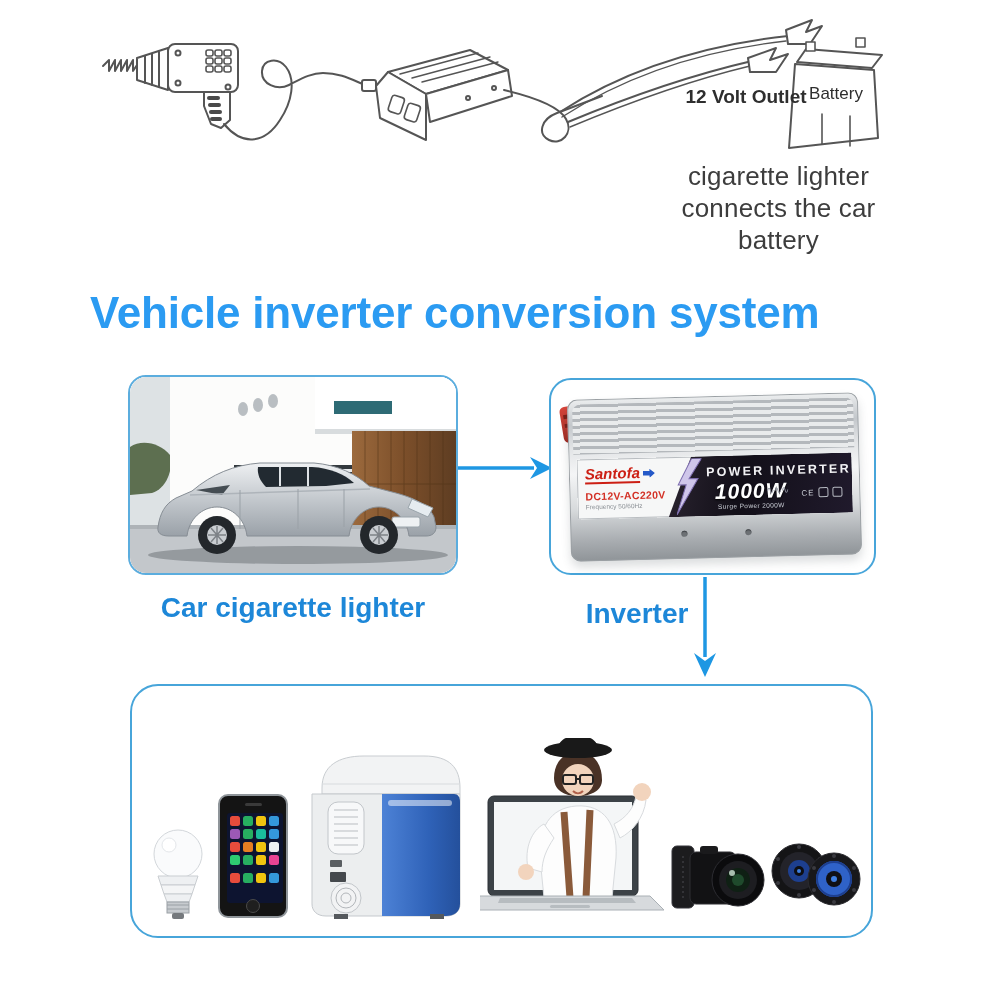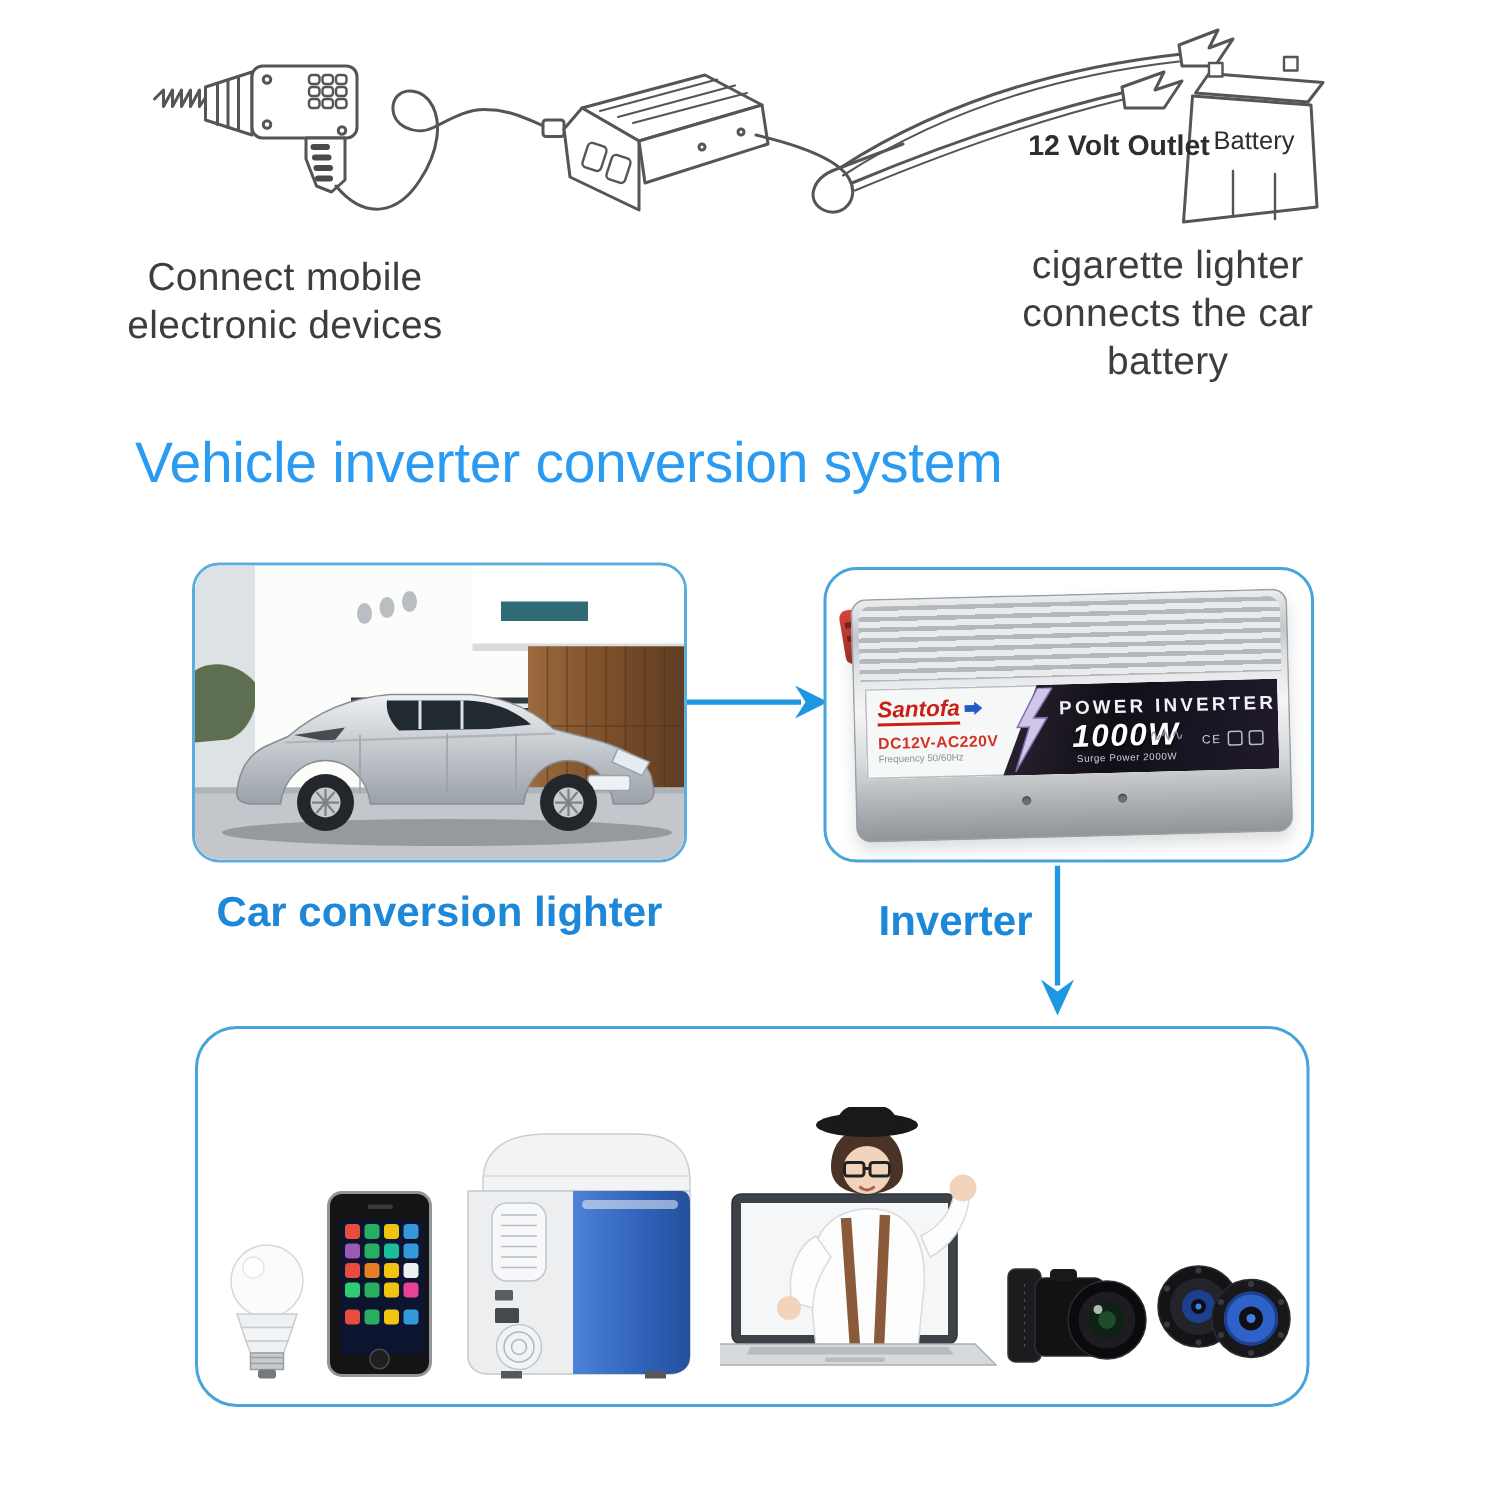--- a/index.html
+++ b/index.html
@@ -2,21 +2,21 @@
 <html><head>
 <meta charset="utf-8">
 <style>
   html,body{margin:0;padding:0;background:#fff;}
   #canvas{position:relative;width:1000px;height:1000px;background:#fff;overflow:hidden;
           font-family:"Liberation Sans",sans-serif;border-radius:30px;}
   .abs{position:absolute;}
   
   .caption{position:absolute;text-align:center;color:#3d3d3d;font-size:26px;line-height:32px;letter-spacing:.2px;}
   
-  #heading{position:absolute;left:90px;top:288px;font-size:38px;font-weight:400;color:#2b9bf2;letter-spacing:-.2px;}
+  #heading{position:absolute;left:90px;top:288px;font-size:44px;font-weight:700;color:#2b9bf2;letter-spacing:-.2px;}
   
   .flow-box{position:absolute;background:#fff;border:2px solid #47a5da;box-sizing:border-box;}
   #car-box{left:128px;top:375px;width:330px;height:200px;border-radius:18px;overflow:hidden;border-color:#5badde;}
   #inverter-box{left:549px;top:378px;width:327px;height:197px;border-radius:22px;}
   #ac-box{left:130px;top:684px;width:743px;height:254px;border-radius:28px;}
   .flow-label{position:absolute;text-align:center;color:#1d87d8;font-size:28px;font-weight:600;}
   #car-label{left:128px;width:330px;top:592px;}
   #inverter-label{left:557px;width:160px;top:598px;}
   #ac-label{left:130px;width:743px;top:950px;}
   
@@ -121,21 +121,20 @@
       <polygon points="797,62 806,49 882,55 872,68" fill="#fff"></polygon>
       <rect x="806" y="42" width="9" height="9" stroke-width="1.6" fill="#fff"></rect>
       <rect x="856" y="38" width="9" height="9" stroke-width="1.6" fill="#fff"></rect>
       <polygon points="795,64 874,70 878,138 789,148" fill="#fff"></polygon>
       <path d="M822,114 V144 M850,116 V146" stroke-width="1.6"></path>
     </g>
     <text x="746" y="103" text-anchor="middle" font-size="19" font-weight="600" fill="#2e2e2e" stroke="none" font-family="Liberation Sans, sans-serif">12 Volt Outlet</text>
     <text x="836" y="99" text-anchor="middle" font-size="17" fill="#2e2e2e" stroke="none" font-family="Liberation Sans, sans-serif">Battery</text>
   </svg>
 
-  <div class="caption" style="left:60px;top:168px;width:260px;">Connect mobile electronic devices</div>
   <div class="caption" style="left:656px;top:160px;width:245px;">cigarette lighter connects the car battery</div>
 
   <div id="heading">Vehicle inverter conversion system</div>
 
   <div id="car-box" class="flow-box">
     <svg width="326" height="196" viewBox="0 0 326 196">
       <rect width="326" height="196" fill="#fdfdfd"></rect>
       <rect x="0" y="0" width="46" height="150" fill="#dde2e4"></rect>
       <path d="M0,70 C12,62 30,66 40,78 C44,92 36,112 22,116 L0,118 Z" fill="#5d6f50"></path>
       <rect x="40" y="0" width="200" height="150" fill="#fcfcfb"></rect>
@@ -217,21 +216,21 @@
             <span class="mini-mark"></span>
             <span class="mini-mark"></span>
           </div>
         </div>
         <div class="inv-screw" style="left:38%;"></div>
         <div class="inv-screw" style="left:60%;"></div>
       </div>
     </div>
   </div>
 
-  <div id="car-label" class="flow-label">Car conversion lighter</div>
+  <div id="car-label" class="flow-label">Car cigarette lighter</div>
   <div id="inverter-label" class="flow-label">Inverter</div>
 
   <svg class="abs" style="left:692px;top:577px" width="26" height="100" viewBox="0 0 26 100">
     <line x1="13" y1="0" x2="13" y2="80" stroke="#1e97e3" stroke-width="3.5"></line>
     <polygon points="2,76 13,100 24,76 13,84" fill="#1e97e3"></polygon>
   </svg>
 
   <div id="ac-box" class="flow-box">
 
     <svg class="device" style="left:18px;top:142px" width="56" height="92" viewBox="0 0 56 92">

